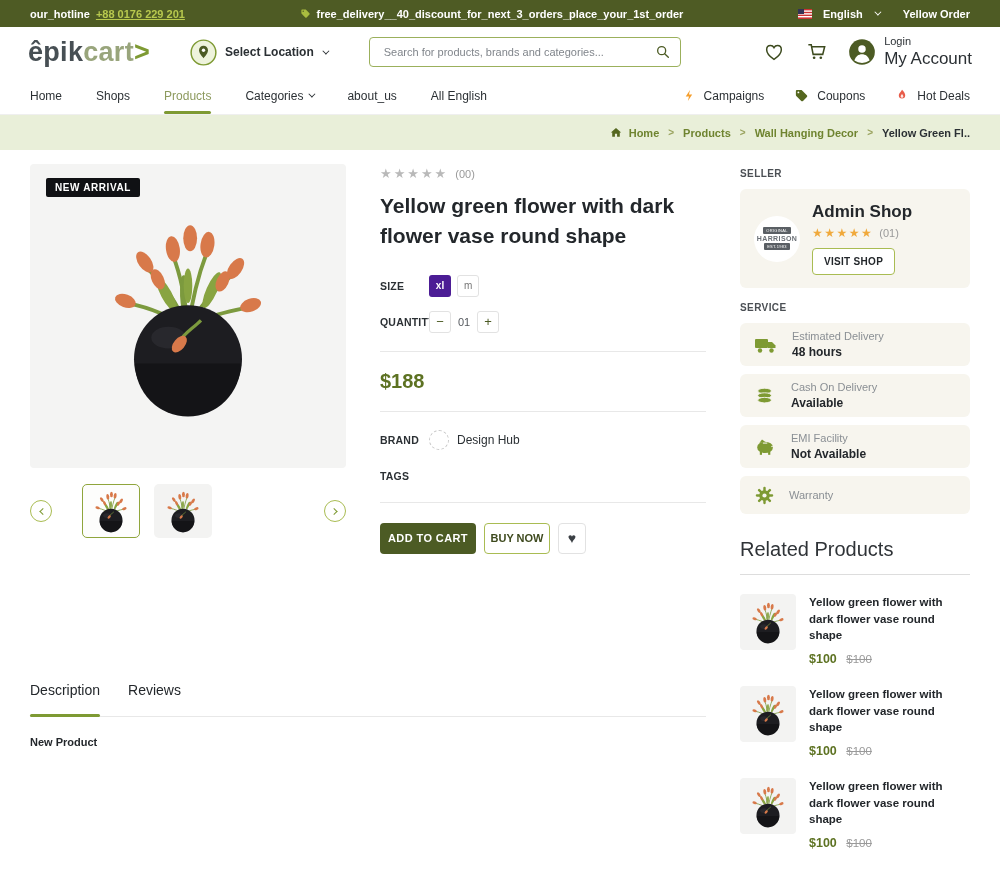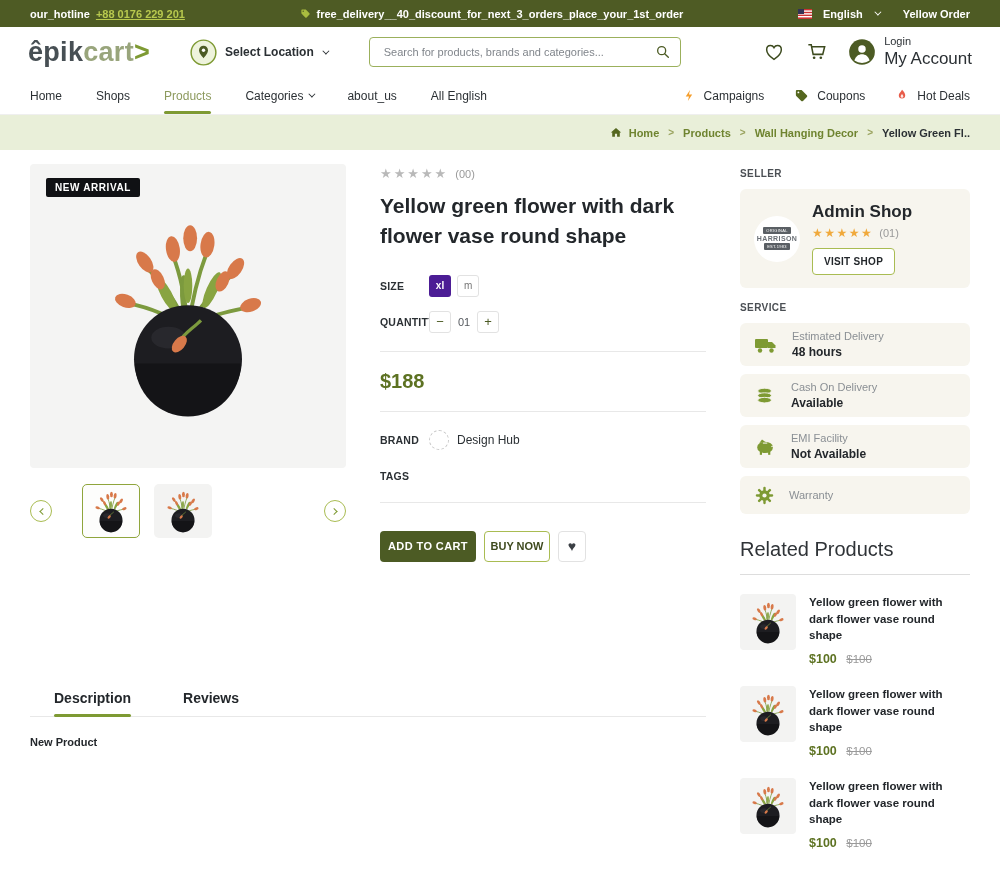--- a/index.html
+++ b/index.html
@@ -80,29 +80,29 @@
   .chip.unsel { border: 1px solid #e2e2e2; background: #fff; color: #777; }
   .qty-row { display: flex; align-items: center; margin-top: 14px; }
   .qty-btn { width: 22px; height: 22px; border: 1px solid #e2e2e2; border-radius: 3px; background: #fff; color: #4c5b24; font-size: 13px; display: flex; align-items: center; justify-content: center; cursor: pointer; }
   .qty-value { width: 26px; text-align: center; font-size: 11px; color: #55595e; }
   .divider { border-top: 1px solid #e8e8e8; margin: 18px 0; }
   .price { font-size: 20px; font-weight: bold; color: #5d7222; }
   .brand-row { display: flex; align-items: center; }
   .brand-logo { width: 20px; height: 20px; border: 1px dashed #c6c6c6; border-radius: 50%; margin-right: 8px; display: flex; align-items: center; justify-content: center; font-size: 5px; color: #aaa; }
   .brand-name { font-size: 12px; color: #2b3034; }
   .tags-row { margin-top: 16px; }
-  .buy-row { display: flex; gap: 8px; margin-top: 28px; }
+  .buy-row { display: flex; gap: 8px; margin-top: 20px; }
   .btn-add { background: #4c5b24; color: #fff; border: none; border-radius: 4px; width: 96px; height: 31px; font-size: 11px; font-weight: bold; letter-spacing: .4px; cursor: pointer; font-family: inherit; }
   .btn-buy { background: #fff; color: #3e4a1e; border: 1px solid #a9bc52; border-radius: 4px; width: 66px; height: 31px; font-size: 11px; font-weight: bold; cursor: pointer; font-family: inherit; }
   .btn-heart { background: #fff; border: 1px solid #e2e2e2; border-radius: 4px; width: 28px; height: 31px; color: #3a3f44; font-size: 14px; cursor: pointer; display: flex; align-items: center; justify-content: center; }
 
   
   .tabs-area { grid-area: tabs; margin-top: 26px; }
   .tabs-row { display: flex; gap: 28px; border-bottom: 1px solid #e8e8e8; }
-  .tab { font-size: 14px; font-weight: bold; color: #23272b; padding-bottom: 10px; position: relative; cursor: pointer; margin-left: 24px; }
+  .tab { font-size: 14px; font-weight: normal; color: #23272b; padding-bottom: 18px; position: relative; cursor: pointer; }
   .tab.active::after { content: ""; position: absolute; left: 0; bottom: -1px; width: 100%; height: 3px; background: #7e9a33; border-radius: 2px; }
   .tab-content { margin-top: 19px; font-size: 11px; font-weight: bold; color: #23272b; }
 
   
   .side { grid-area: side; }
   .section-label { font-size: 10px; font-weight: bold; color: #4b4f54; letter-spacing: .4px; margin: 4px 0 10px; }
   .seller-card { background: #f7f5ee; border-radius: 6px; padding: 13px 14px; display: flex; gap: 12px; }
   .seller-logo { width: 46px; height: 46px; min-width: 46px; background: #fff; border-radius: 50%; align-self: center; display: flex; flex-direction: column; align-items: center; justify-content: center; overflow: hidden; }
   .sl1, .sl3 { font-size: 4px; background: #5a5f64; color: #fff; padding: 1px 3px; border-radius: 1px; letter-spacing: .3px; }
   .sl2 { font-size: 7px; font-weight: bold; color: #6a6f75; letter-spacing: .4px; margin: 1px 0; }

